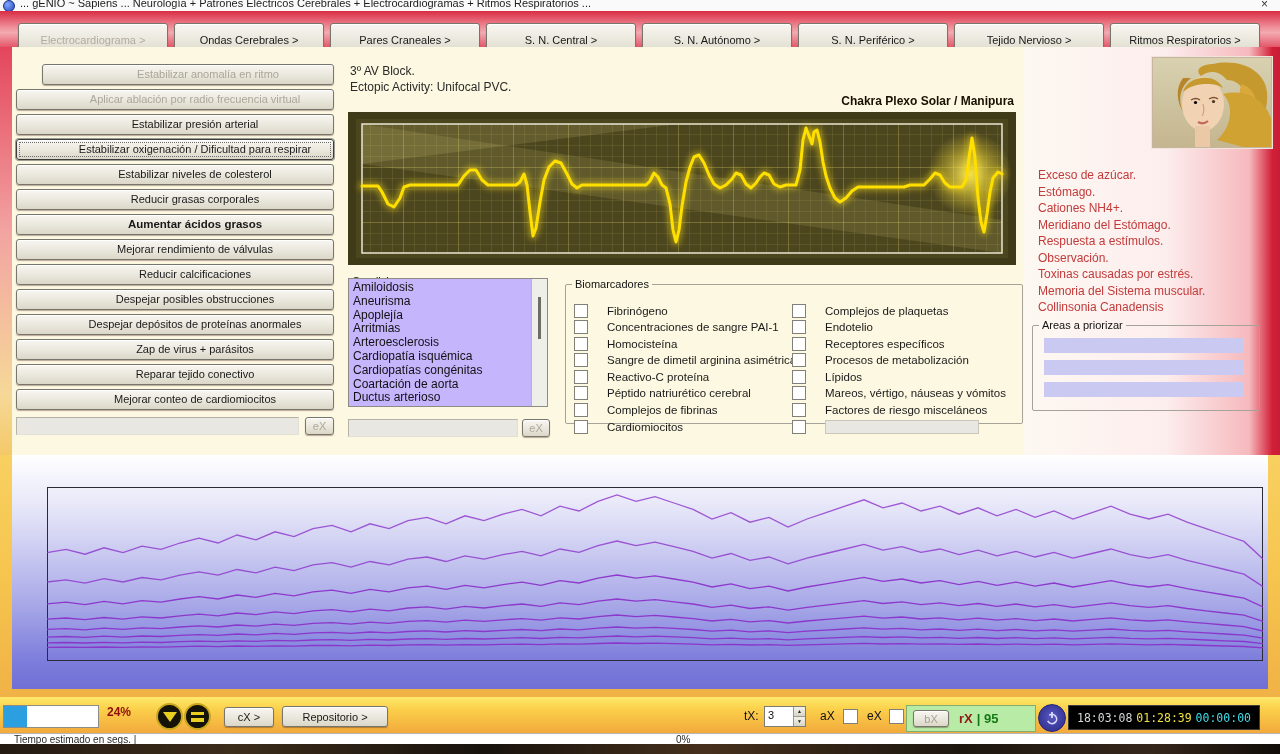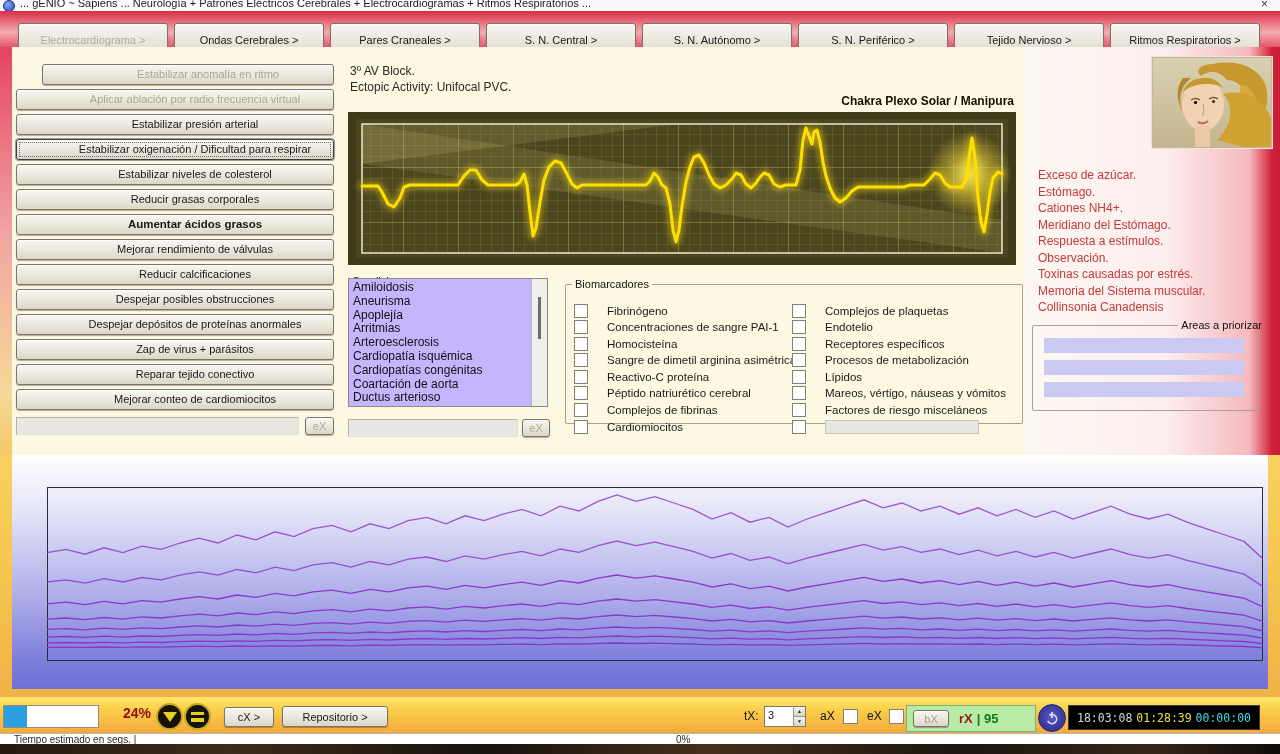--- a/index.html
+++ b/index.html
@@ -64,36 +64,36 @@
   .bio-col.colL{left:8px;width:216px;}
   .bio-col.colR{left:226px;width:224px;}
   .cbrow{display:flex;align-items:center;gap:19px;height:13px;cursor:pointer;}
   .cb{width:12px;height:12px;background:#fff;border:1px solid #808078;flex:none;}
   .cbrow span.lbl{font-size:11.5px;color:#1a1a1a;white-space:nowrap;}
   .inline-field{width:152px;height:12px;background:#e9e7e2;border:1px solid #c9c6bc;}
 
   
   .venus{position:absolute;left:1152px;top:10px;width:118px;height:89px;border:1px solid #c9b4a0;box-shadow:0 0 0 1px #efe4da;}
   .notes{position:absolute;left:1038px;top:120px;font-size:12px;color:#c23a3a;line-height:16.5px;}
-  .areas{position:absolute;left:1032px;top:272px;width:226px;height:90px;text-align:right;}
+  .areas{position:absolute;left:1032px;top:272px;width:226px;height:90px;}
   .area-bar{width:200px;height:15px;background:#c9c9f2;margin:7px 0 0 11px;}
 
   
   .chart-area{position:absolute;left:0;top:455px;width:1280px;height:242px;
     background:linear-gradient(180deg,#f8d060 0%,#f6c54e 50%,#f0b246 100%);}
   .chart-bg{position:absolute;left:12px;top:0;width:1256px;height:234px;
     background:linear-gradient(180deg,#ffffff 0%,#e3e3f8 25%,#ababe9 62%,#7d7ddc 88%,#6f6fd6 100%);}
   .fanchart{position:absolute;left:35px;top:32px;}
 
   
   .control-bar{position:absolute;left:0;top:697px;width:1280px;height:36px;
     background:linear-gradient(180deg,#ffe96a 0%,#fbcf4a 35%,#f2a93c 100%);}
   .progress{position:absolute;left:3px;top:8px;width:94px;height:21px;background:#ffffff;border:1px solid #8d8d85;}
   .progress-fill{position:absolute;left:0;top:0;height:100%;width:23px;background:#2b9fe0;}
-  .pct{position:absolute;left:123px;top:8px;font-size:14px;font-weight:bold;color:#8f0f0f;}
+  .pct{position:absolute;left:107px;top:8px;font-size:12px;font-weight:bold;color:#8f0f0f;}
   .circbtn{position:absolute;top:6px;width:27px;height:27px;border-radius:50%;background:#151208;border:2px solid #c9a81e;box-sizing:border-box;display:flex;align-items:center;justify-content:center;cursor:pointer;}
   .tri-down{width:0;height:0;border-left:7px solid transparent;border-right:7px solid transparent;border-top:10px solid #e8ce20;}
   .bars{display:flex;flex-direction:column;gap:3px;}
   .bars i{display:block;width:13px;height:3.5px;background:#e8ce20;}
   .cxbtn{position:absolute;left:224px;top:10px;width:50px;height:20px;}
   .repobtn{position:absolute;left:282px;top:9px;width:106px;height:21px;}
   .txlabel{position:absolute;left:744px;top:12px;font-size:12px;color:#111;}
   .spinner{position:absolute;left:764px;top:9px;width:40px;height:19px;background:#fff;border:1px solid #7c7c74;}
   .spin-val{position:absolute;left:3px;top:2px;font-size:11px;color:#111;}
   .spin-arrows{position:absolute;right:0;top:0;width:12px;height:100%;display:flex;flex-direction:column;}

